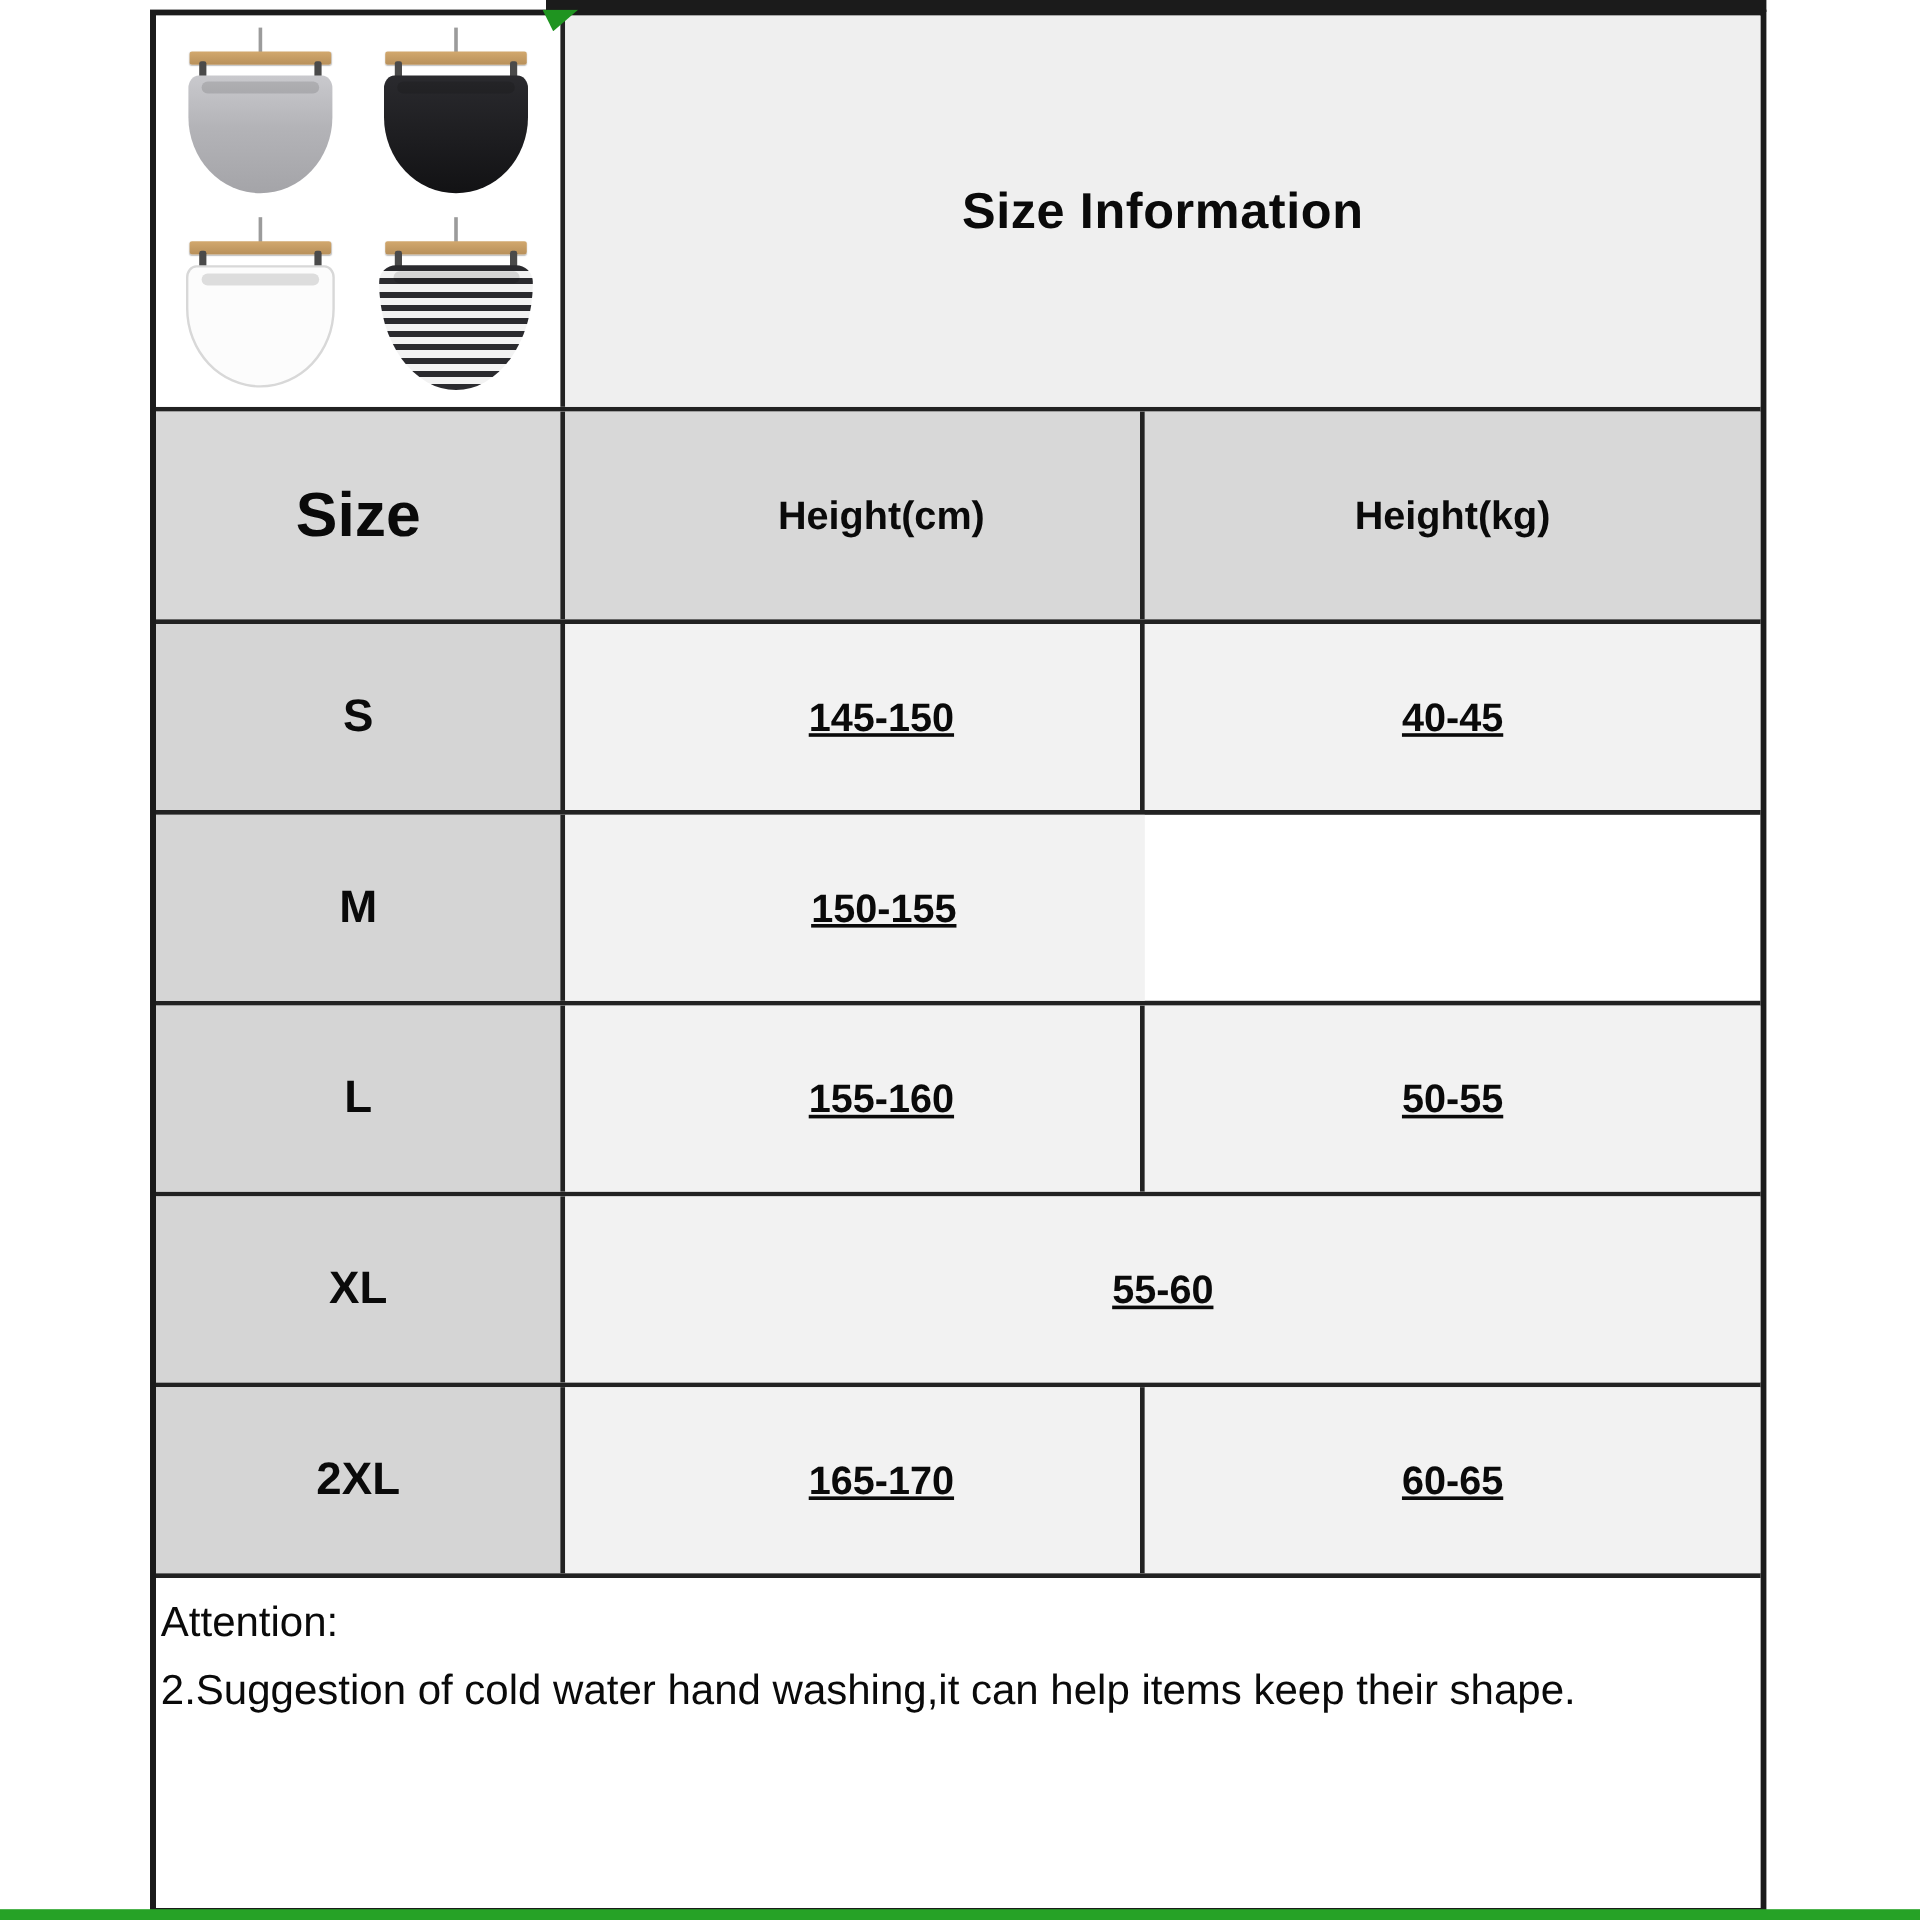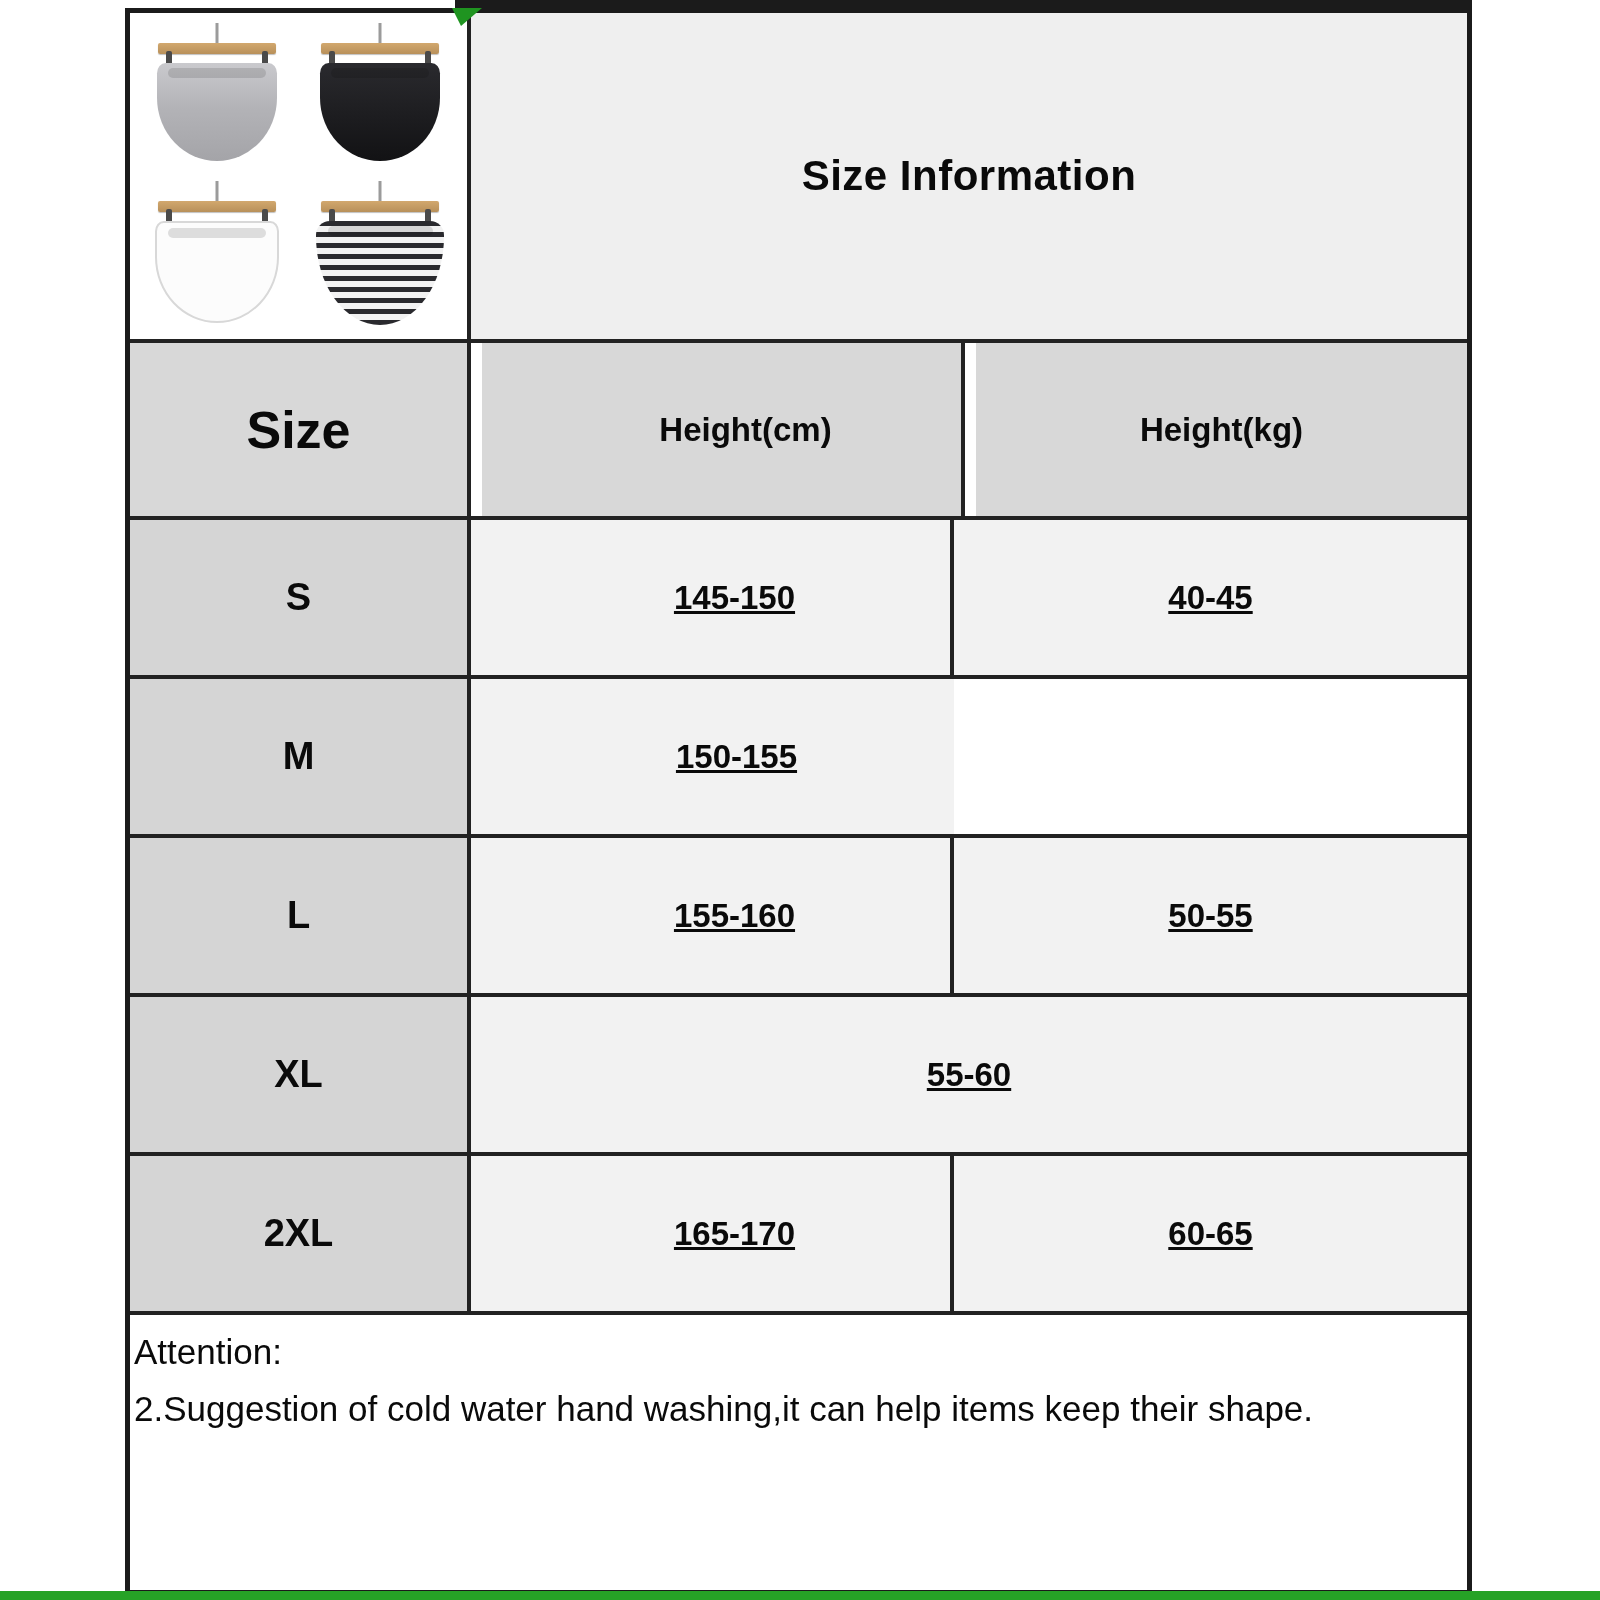--- a/index.html
+++ b/index.html
@@ -18,21 +18,21 @@
   .c:last-child{border-right:none;}
   .w1{width:341px;flex-shrink:0;}
   .w2{width:483px;flex-shrink:0;padding-left:48px;}
   .w3{flex:1;}
 
   .row-top{height:330px;}
   .cell-photo{background:#ffffff;}
   .cell-title{flex:1;background:#efefef;text-align:center;}
   .title-text{font-size:42px;font-weight:bold;letter-spacing:0.5px;}
 
-  .row-headers{height:177px;gap:11px;}
+  .row-headers{height:177px;}
   .hdr{background:#d8d8d8;font-weight:bold;}
   .hdr-size{font-size:52px;}
   .hdr-col{font-size:33px;}
 
   .row-data{height:159px;}
   .cell-size{background:#d5d5d5;font-size:38px;font-weight:bold;}
   .cell-val{background:#f2f2f2;font-size:33px;font-weight:bold;text-decoration:underline;}
 
   .row-attention{flex:1;}
   .cell-attention{flex:1;display:block;background:#ffffff;padding:12px 4px;text-align:left;}

